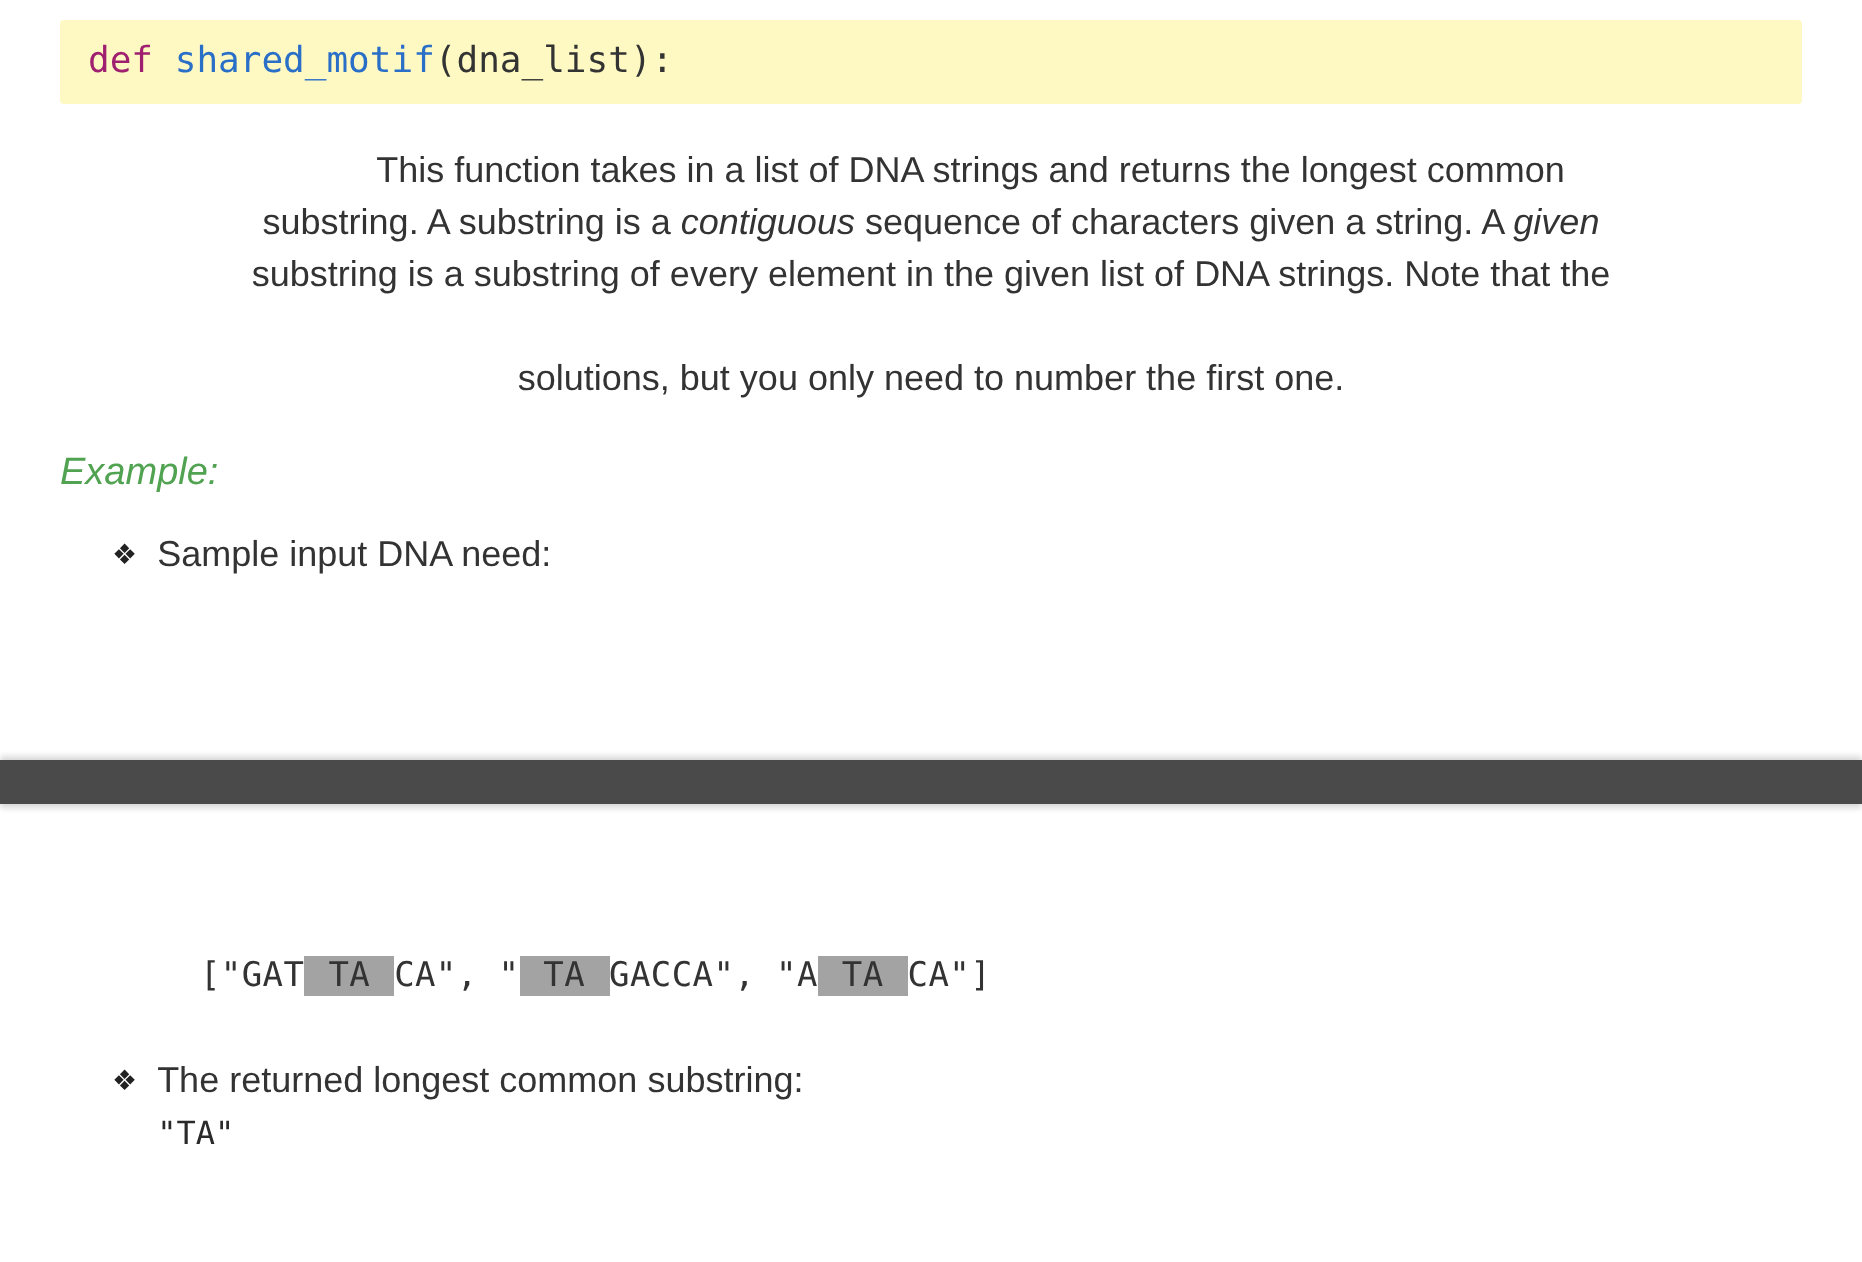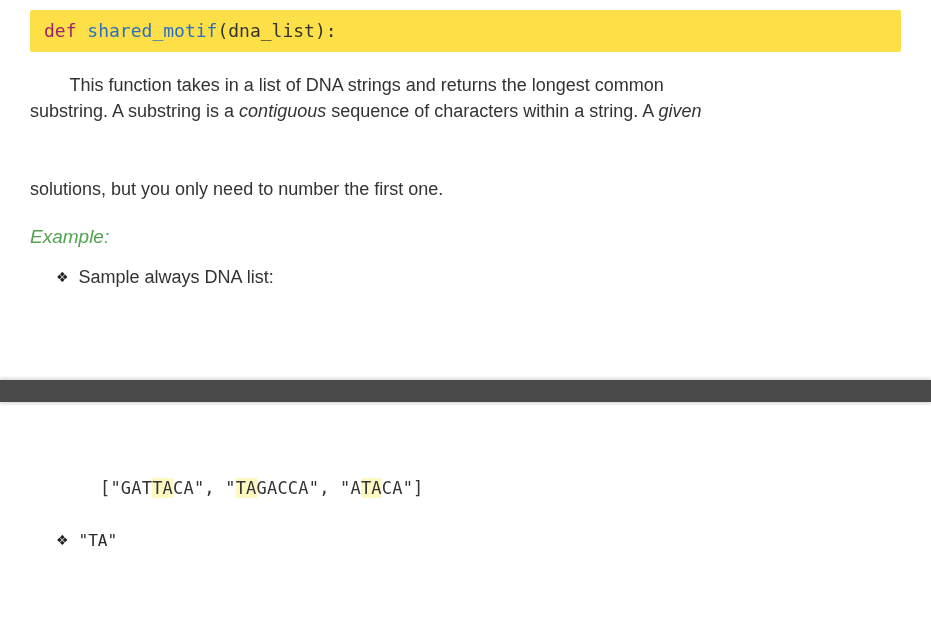--- a/index.html
+++ b/index.html
@@ -8,33 +8,34 @@
     font-family: "Segoe UI", Tahoma, Geneva, sans-serif;
     font-size: 18px;
     color: #2a2a2a;
     background: #fff;
     line-height: 1.45;
   }
   .page {
     padding: 10px 30px 20px 30px;
   }
   .code-block {
-    background: #fde047;
+    background: #fef9c3;
     padding: 8px 14px;
     margin-bottom: 20px;
     font-family: "Consolas", "Menlo", monospace;
     font-size: 18px;
     border-radius: 2px;
   }
   .kw { color: #a02070; }      
   .fn { color: #2a6fc7; }      
   .pn { color: #333; }         
   .paragraph {
     margin: 0 0 20px 0;
     color: #333;
+    text-align: center;
   }
   .indent-first {
     display: inline-block;
     width: 2.2em;
   }
   em.ital { }
   .example-label {
     color: #51a351;
     font-style: italic;
     font-size: 19px;
@@ -61,65 +62,66 @@
   }
   .dna-line {
     font-family: "Consolas", "Menlo", monospace;
     font-size: 17px;
     margin-left: 70px;
     color: #333;
     letter-spacing: 0.2px;
     margin-bottom: 26px;
   }
   .dna-line .hl {
-    background: #fef9c3;
-    padding: 0 0px;
+    background: #a3a3a3;
+    padding: 0 12px;
   }
   .result-line {
     font-family: "Consolas", "Menlo", monospace;
     font-size: 16px;
     margin-left: 62px;
     margin-top: 2px;
   }
 </style>
 </head>
 <body>
 
 <div class="page">
 
   <div class="code-block">
     <span class="kw">def</span>
     <span class="fn">shared_motif</span><span class="pn">(dna_list):</span>
   </div>
 
   <p class="paragraph">
     <span class="indent-first"></span><span>This function takes in a list of DNA strings and returns the longest common</span><br>
-    <span>substring. A substring is a </span><em class="ital">contiguous</em><span> sequence of characters within a string. A </span><em class="ital">given</em><br>
-    <br>
+    <span>substring. A substring is a </span><em class="ital">contiguous</em><span> sequence of characters given a string. A </span><em class="ital">given</em><br>
+    <span>substring is a substring of every element in the given list of DNA strings. Note that the</span><br>
     <br>
     <span>solutions, but you only need to number the first one.</span>
   </p>
 
   <div class="example-label">Example:</div>
 
   <div class="bullet-row">
     <span class="diamond">❖</span>
-    <span class="bullet-text">Sample always DNA list:</span>
+    <span class="bullet-text">Sample input DNA need:</span>
   </div>
 
 </div>
 
 <div class="page-break"></div>
 
 <div class="page" style="padding-top:0;">
 
   <div class="dna-line">
     <span>["GAT</span><span class="hl">TA</span><span>CA",  "</span><span class="hl">TA</span><span>GACCA",  "A</span><span class="hl">TA</span><span>CA"]</span>
   </div>
 
   <div class="bullet-row">
     <span class="diamond">❖</span>
     <div>
+      <span class="bullet-text">The returned longest common substring:</span>
       <div class="result-line" style="margin-left:0;">"TA"</div>
     </div>
   </div>
 
 </div>
 
 </body></html>

